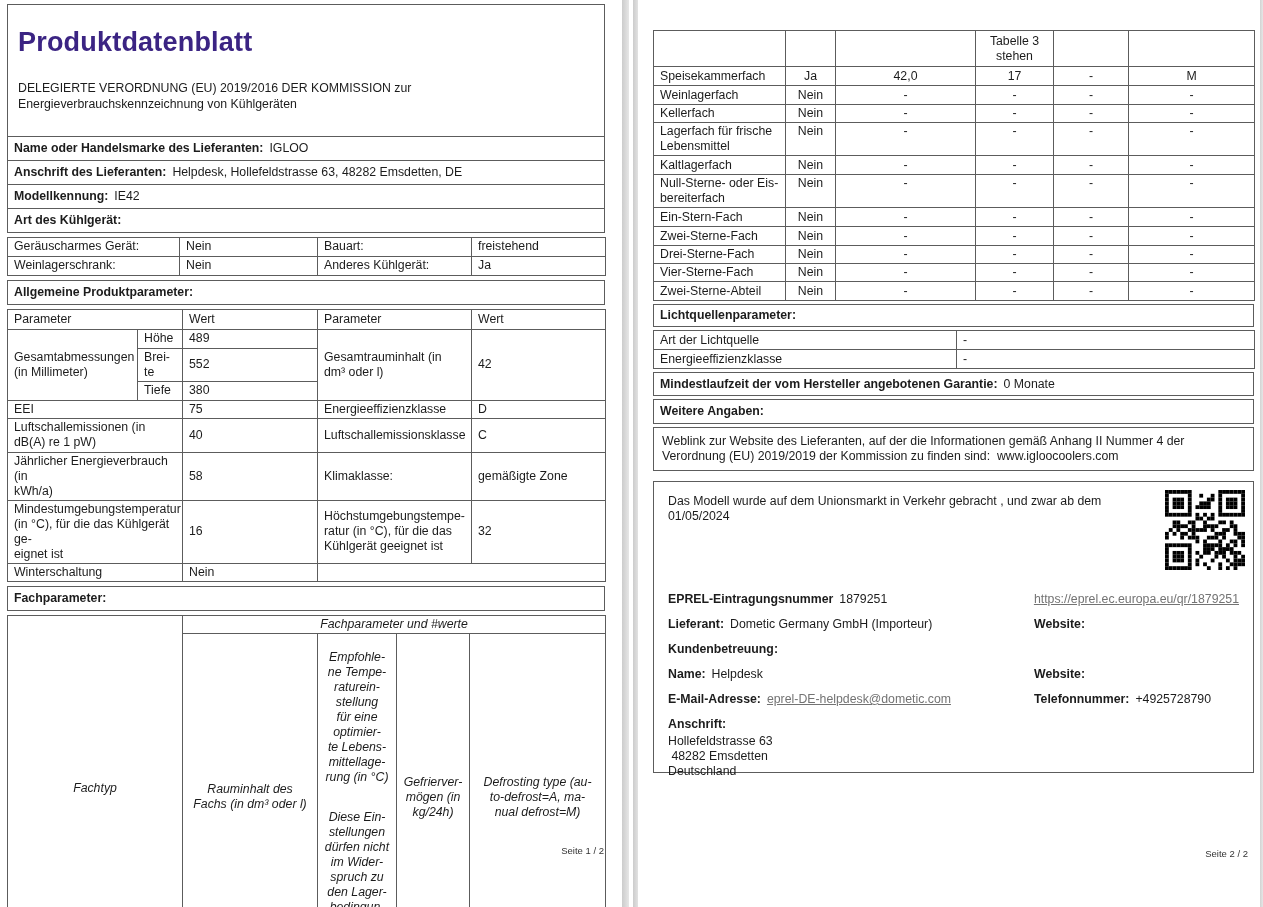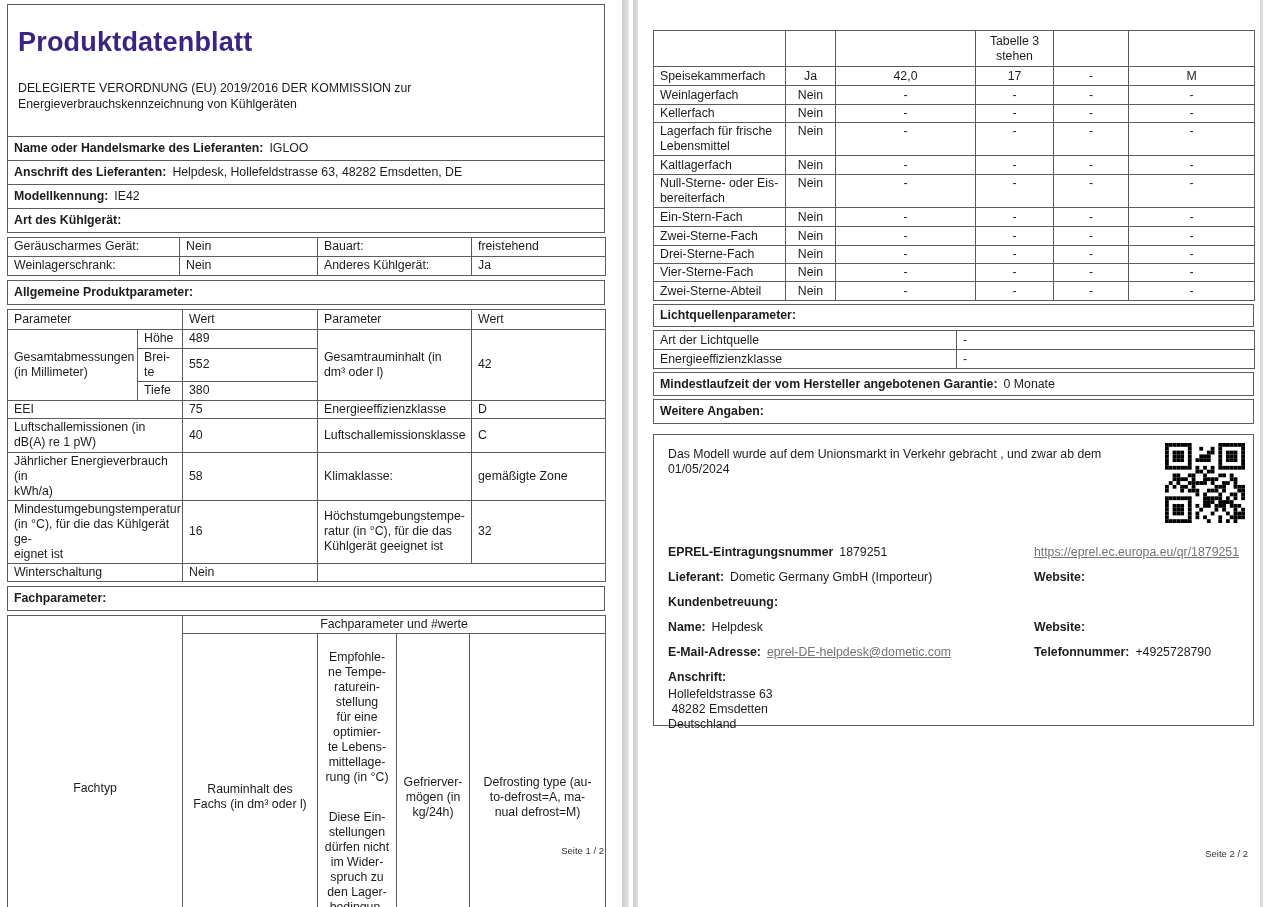--- a/index.html
+++ b/index.html
@@ -20,21 +20,21 @@
   .bold{font-weight:bold;}
   .center{text-align:center;}
   .top{vertical-align:top;}
   b.lb{margin-right:6px;}
   #t1{margin-top:35px;}
   .title-cell{padding:6px 10px 8px;}
   .doc-title{font-size:27px;font-weight:bold;color:#3b2483;letter-spacing:.2px;
              font-family:"Liberation Sans",sans-serif;}
   .doc-sub{margin-top:7px;font-size:12.3px;line-height:1.3;}
   .temp-par2{margin-top:10px;}
-  .no-bottom td{border-bottom:none;}
+  .no-bottom td{border-bottom:none;font-style:italic;}
   .pfoot{position:absolute;right:16px;top:845px;font-size:9.5px;color:#333;}
   .pfoot2{position:absolute;right:12px;top:848px;font-size:9.5px;color:#333;}
   a.lnk{color:#737373;text-decoration:underline;cursor:pointer;}
   .contact{position:relative;box-sizing:border-box;margin:10px 0 0 15px;width:601px;height:292px;
            border:1px solid #5c5c5c;padding:12px 14px;font-size:12.3px;line-height:15px;}
   .market{max-width:478px;margin-bottom:68px;}
   .qr{position:absolute;top:8px;right:8px;width:80px;height:80px;}
   .c-row{display:flex;margin-bottom:10px;}
   .c-left{width:366px;}
   .c-right{flex:1;}
@@ -377,20 +377,27 @@
     </table>
 
   <table>
     <tbody>
         <tr>
           <td style="height:21px" class="bold">Weitere Angaben:</td>
         </tr>
   </tbody>
     </table>
 
+  <table>
+    <tbody>
+        <tr>
+          <td style="height:36px;padding:3px 8px"><span>Weblink zur Website des Lieferanten, auf der die Informationen gemäß Anhang II Nummer 4 der Verordnung (EU) 2019/2019 der Kommission zu finden sind:</span>&nbsp; <span>www.igloocoolers.com</span></td>
+        </tr>
+  </tbody>
+    </table>
 
   <div class="contact">
     <div class="market">Das Modell wurde auf dem Unionsmarkt in Verkehr gebracht , und zwar ab dem 01/05/2024</div>
     <div class="qr"><svg width="80" height="80" viewBox="0 0 80 80" xmlns="http://www.w3.org/2000/svg">
           <rect width="80" height="80" fill="#fff"></rect>
           <g fill="#000">
             <rect x="0.00" y="0.00" width="3.81" height="3.81"></rect>
             <rect x="3.81" y="0.00" width="3.81" height="3.81"></rect>
             <rect x="7.62" y="0.00" width="3.81" height="3.81"></rect>
             <rect x="11.43" y="0.00" width="3.81" height="3.81"></rect>

